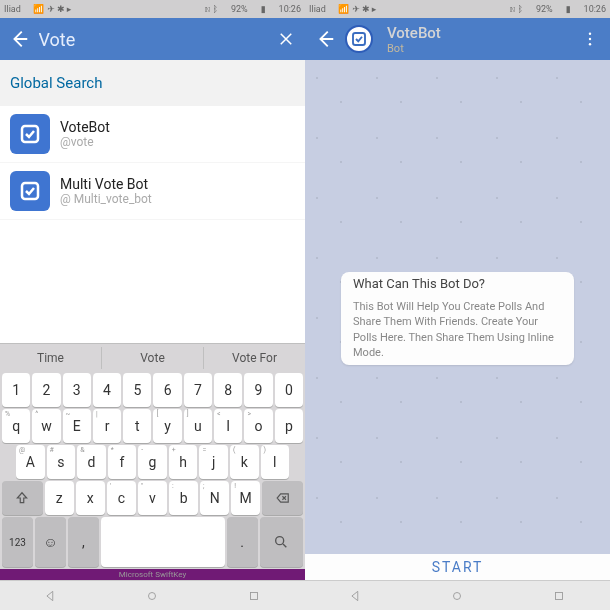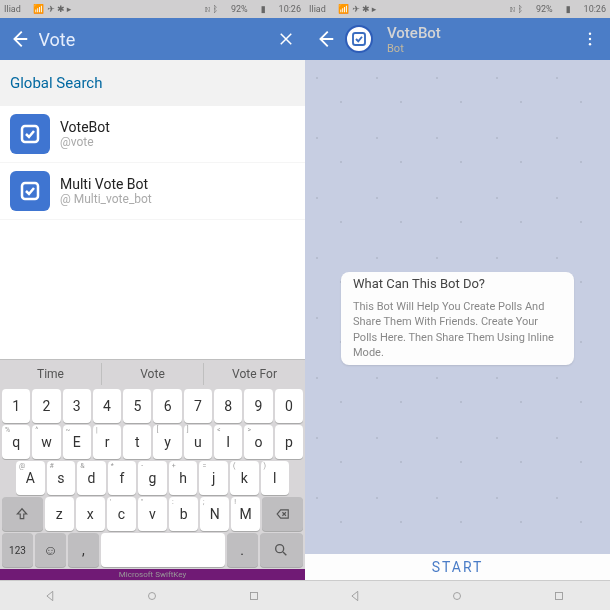--- a/index.html
+++ b/index.html
@@ -25,21 +25,21 @@
 .suggestions{height:28px;background:#d8d6d8;display:flex;align-items:center;border-top:1px solid #bfbfbf}
 .sug{flex:1;text-align:center;font-size:12px;color:#555;border-right:1px solid #bfbfbf;padding:4px 0}
 .sug:last-child{border-right:none}
 .keyboard{background:#d8d6d8;padding:2px 2px 0 2px}
 .krow{display:flex;gap:2px;margin-bottom:2px}
 .key{flex:1;background:#fff;border-radius:4px;height:34px;display:flex;flex-direction:column;align-items:center;justify-content:center;font-size:14px;color:#333;position:relative;box-shadow:0 1px 0 #aaa}
 .key .hint{position:absolute;top:1px;left:3px;font-size:7px;color:#999}
 .key.gray{background:#bfbec0}
 .key.wide{flex:1.4}
 .key.space{flex:4}
-.krow.bottom .key{height:34px}
+.krow.bottom .key{height:50px}
 .branding{text-align:center;font-size:8px;color:#999;padding:1px 0;background:#701a75}
 .navbar{height:30px;background:#e9e9e9;display:flex;justify-content:space-around;align-items:center;border-top:1px solid #ccc}
 .navbar svg{width:14px;height:14px;stroke:#999;fill:none;stroke-width:1.5}
 .chat-bg{flex:1;background:#c7cee2;position:relative;overflow:hidden}
 .chat-pattern{position:absolute;inset:0;opacity:.08;background-image:radial-gradient(circle at 20% 30%,#000 1px,transparent 1px),radial-gradient(circle at 60% 70%,#000 1px,transparent 1px);background-size:60px 60px}
 .bubble{position:absolute;top:212px;left:36px;right:36px;background:#fdfdfd;border-radius:8px;padding:4px 12px;box-shadow:0 1px 2px rgba(0,0,0,.1)}
 .bubble .q{font-size:13px;color:#444;margin-bottom:8px}
 .bubble .body{font-size:11px;color:#888;line-height:1.4}
 .start-bar{height:26px;background:#fdfdfd;display:flex;align-items:center;justify-content:center;color:#4b7dc7;font-size:14px;letter-spacing:2px;cursor:pointer}
 .flex-spacer{flex:1;background:#fff}

